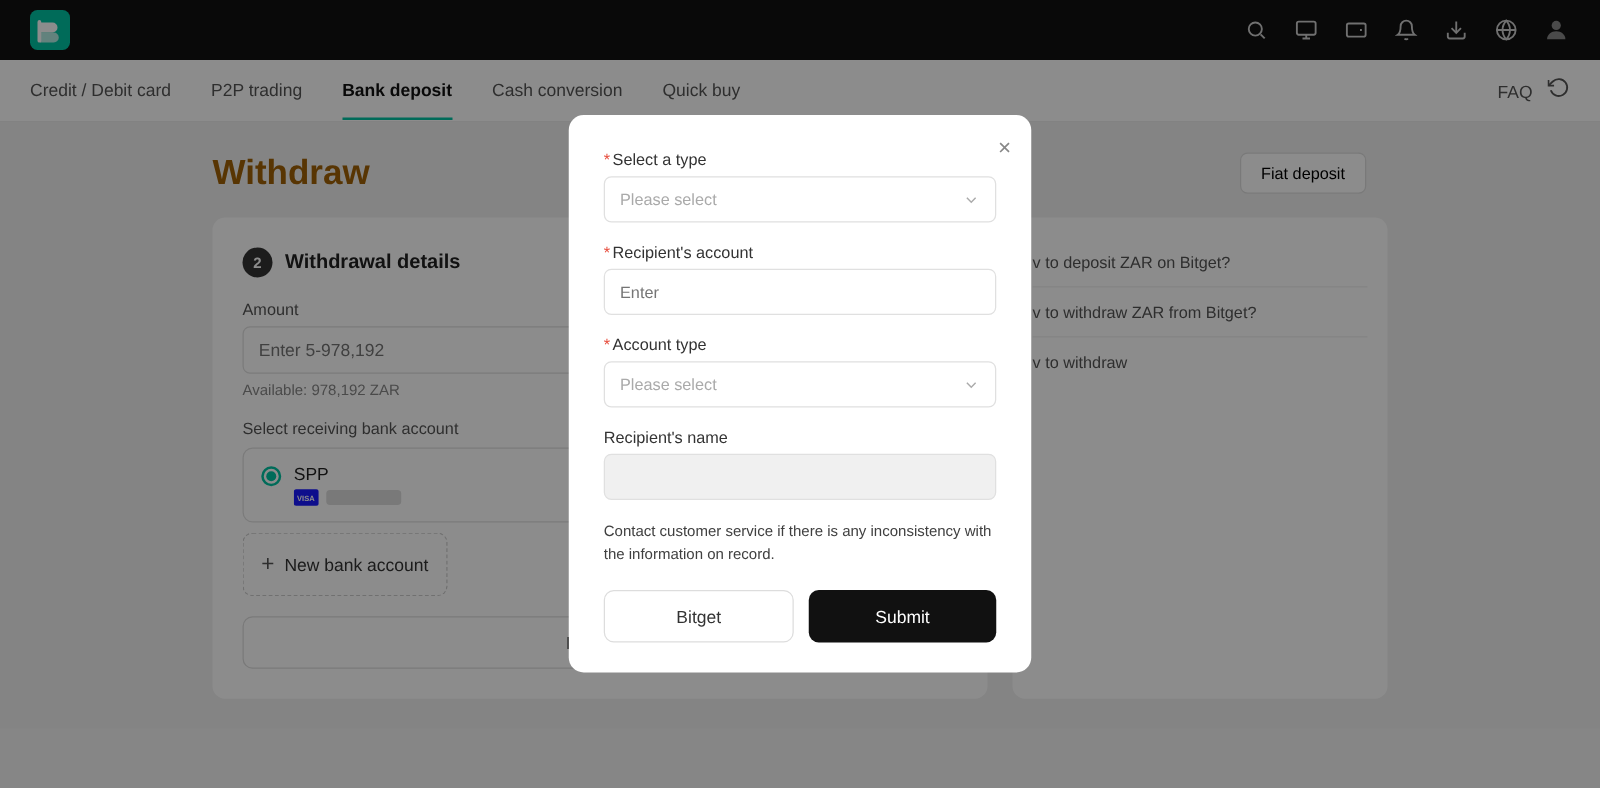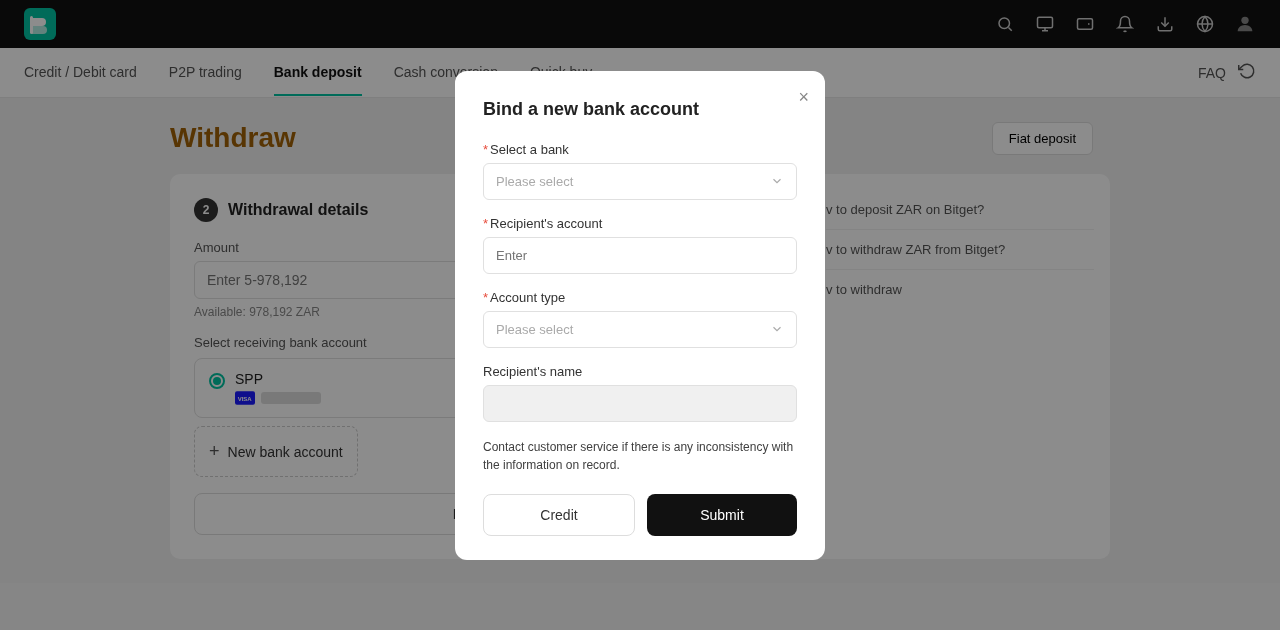--- a/index.html
+++ b/index.html
@@ -388,27 +388,26 @@
         <div class="panel-item">v to deposit ZAR on Bitget?</div>
         <div class="panel-item">v to withdraw ZAR from Bitget?</div>
         <div class="panel-item">v to withdraw</div>
       </div>
     </div>
   </div>
 </div>
 
 <div class="overlay">
   <div class="modal">
-    <h2 class="modal-title">Bind a new bank account</h2>
     <button class="modal-close">×</button>
 
     <div class="modal-field">
       <div class="modal-field-label">
         <span class="required">*</span>
-        <span>Select a bank</span>
+        <span>Select a type</span>
       </div>
       <div class="modal-select">
         <span style="color:#aaa;">Please select</span>
         <svg width="14" height="14" viewBox="0 0 24 24" fill="none" stroke="#aaa" stroke-width="2">
             <polyline points="6 9 12 15 18 9"></polyline>
           </svg>
       </div>
     </div>
 
     <div class="modal-field">
@@ -435,17 +434,17 @@
     <div class="modal-field">
       <div class="modal-field-label">
         <span>Recipient's name</span>
       </div>
       <input class="recipient-name-input" value="" style="">
     </div>
 
     <p class="modal-note">Contact customer service if there is any inconsistency with the information on record.</p>
 
     <div class="modal-actions">
-      <button class="cancel-btn">Credit</button>
+      <button class="cancel-btn">Bitget</button>
       <button class="submit-btn">Submit</button>
     </div>
   </div>
 </div>
 
 </body></html>

